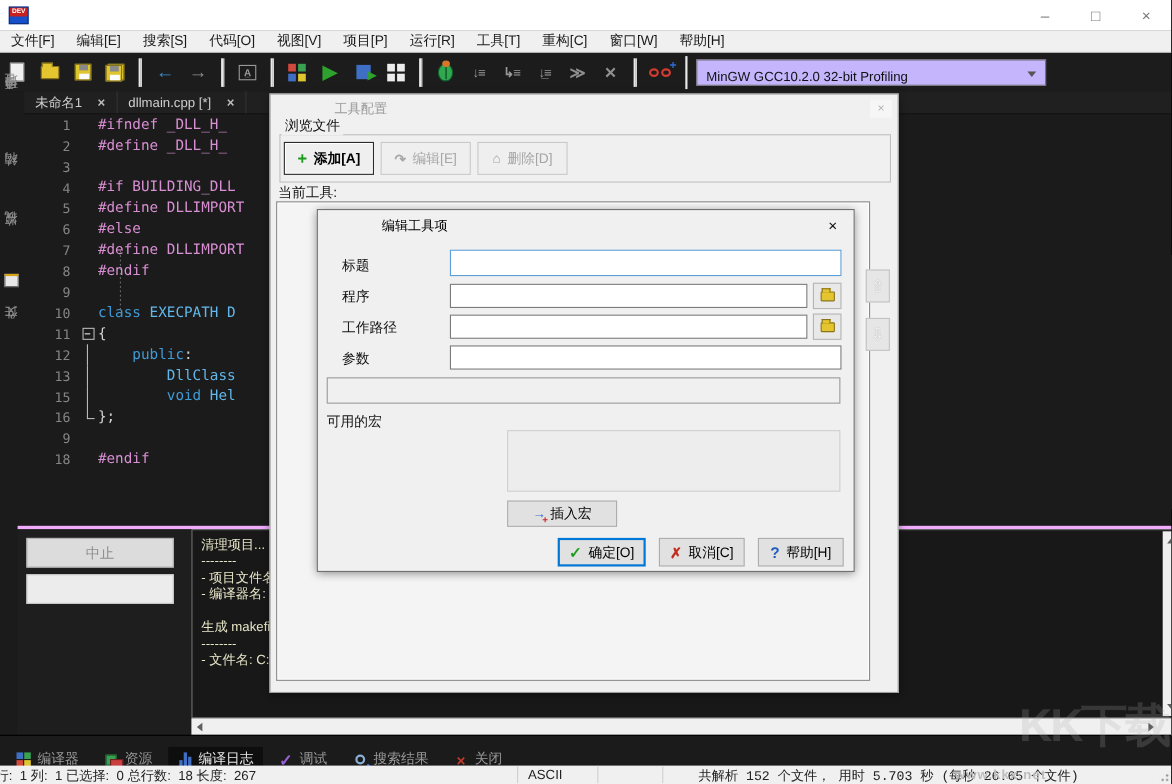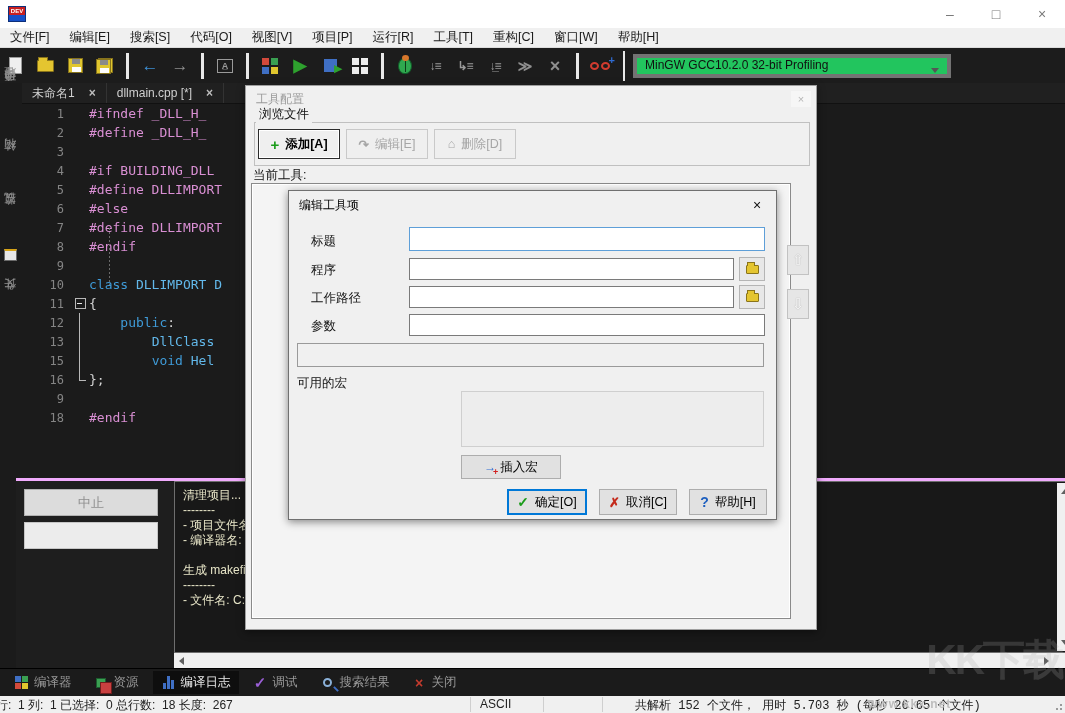--- a/index.html
+++ b/index.html
@@ -36,21 +36,21 @@
   .floppy2 { position:absolute; left:4px; top:6px; }
   .bug { width:14px; height:16px; background:#2fa84f; border-radius:7px/9px; border:1px solid #135c2a; position:relative; }
   .bug::before { content:""; position:absolute; left:3px; top:-4px; width:7px; height:6px; background:#d8772b; border-radius:50%; }
   .bug::after { content:""; position:absolute; left:6px; top:2px; width:1px; height:11px; background:#0c3c1a; }
   .stepicon { display:flex; align-items:center; color:#9a9a9a; font-size:12px; font-weight:bold; letter-spacing:-1px; }
   .glasses { display:flex; align-items:center; position:relative; }
   .glasses i { width:9px; height:8px; border:2px solid #d23b2f; border-radius:50%; display:block; }
   .glasses i + i { margin-left:2px; }
   .glasses::after { content:"+"; position:absolute; right:-5px; top:-8px; color:#2f6bd2; font-weight:bold; font-size:11px; }
   .compiler-wrap { display:flex; align-items:center; height:30px; border-left:2px solid #e8e8e8; padding-left:8px; margin-left:8px; }
-  .compiler-select { width:318px; height:24px; background:#22c55e; border:4px solid #737373; font-size:12px; color:#111; display:flex; align-items:flex-start; padding:0 8px; position:relative; }
+  .compiler-select { width:318px; height:24px; background:#c4b5fd; border:1px solid #737373; font-size:12px; color:#111; display:flex; align-items:flex-end; padding:0 8px; position:relative; }
   .compiler-select .chev { position:absolute; right:8px; top:10px; width:0; height:0; border-left:4px solid transparent; border-right:4px solid transparent; border-top:5px solid #555; }
 
   
   .sidebar { position:absolute; left:0; top:83px; width:22px; height:395px; background:#1b1b1b; }
   .side-tab { position:absolute; left:2px; writing-mode:vertical-rl; transform:rotate(180deg); color:#8f8f8f; font-size:12px; letter-spacing:1px; }
   .watch-icon { position:absolute; left:4px; width:13px; height:12px; background:#e8e8e8; border:1px solid #6a6a6a; border-top:2px solid #d8a417; }
 
   
   .tabbar { position:absolute; left:22px; top:83px; right:0; height:21px; background:#202020; display:flex; align-items:center; border-bottom:1px solid #111; }
   .etab { height:100%; display:flex; align-items:center; padding:0 10px; border-right:1px solid #333; color:#cfcfcf; font-size:12px; }
@@ -78,21 +78,21 @@
   .log-line { height:15px; line-height:15px; white-space:pre; }
   .log-vscroll { position:absolute; right:2px; top:2px; width:16px; height:168px; background:#f0f0f0; }
   .log-vscroll .arr-up, .log-vscroll .arr-dn { position:absolute; left:4px; width:0; height:0; border-left:4px solid transparent; border-right:4px solid transparent; }
   .log-vscroll .arr-up { top:6px; border-bottom:5px solid #606060; }
   .log-vscroll .arr-dn { bottom:6px; border-top:5px solid #606060; }
   .log-hscroll { position:absolute; left:158px; top:172px; width:901px; height:16px; background:#f0f0f0; }
   .log-hscroll .arr-l { position:absolute; left:5px; top:4px; width:0; height:0; border-top:4px solid transparent; border-bottom:4px solid transparent; border-right:5px solid #606060; }
   .log-hscroll .arr-r { position:absolute; right:26px; top:4px; width:0; height:0; border-top:4px solid transparent; border-bottom:4px solid transparent; border-left:5px solid #606060; }
 
   
-  .bottom-tabs { position:absolute; left:0; top:668px; width:100%; height:28px; background:#1b1b1b; display:flex; align-items:center; border-top:1px solid #000; }
+  .bottom-tabs { position:absolute; left:0; top:668px; width:100%; height:44px; background:#1b1b1b; display:flex; align-items:center; border-top:1px solid #000; }
   .btab { display:flex; align-items:center; gap:5px; padding:3px 8px; margin-left:6px; color:#9a9a9a; font-size:12.5px; }
   .btab.active { background:#0e0e0e; color:#e8e8e8; }
   .icon16 { width:15px; height:15px; display:flex; align-items:center; justify-content:center; position:relative; flex:none; }
   .sq4s { display:grid; grid-template-columns:6px 6px; grid-template-rows:6px 6px; gap:1px; }
   .layers { width:10px; height:10px; background:#3aa052; border:1px solid #1c5c2e; position:relative; }
   .layers::before { content:""; position:absolute; left:3px; top:3px; width:10px; height:10px; background:#c84040; border:1px solid #701d1d; }
   .bars { display:flex; align-items:flex-end; gap:1px; height:13px; }
   .bars i { width:3px; background:#3f6fc4; display:block; }
   .checkmark { color:#9a5fd6; font-size:15px; font-weight:bold; }
   .magnifier { width:9px; height:9px; border:2px solid #8ab0d8; border-radius:50%; position:relative; }
@@ -104,21 +104,21 @@
   .sb-left { position:absolute; left:-4px; top:1px; white-space:pre; }
   .sb-div { position:absolute; top:1px; width:1px; height:15px; background:#cfcfcf; }
   .sb-enc { position:absolute; left:480px; top:1px; }
   .sb-parse { position:absolute; left:635px; top:1px; white-space:pre;font-family:Liberation Mono, monospace; }
   .sb-mark { position:absolute; left:868px; top:1px; color:#bdbdbd; font-weight:bold; letter-spacing:1px;text-align:center; }
   .grip { position:absolute; right:2px; bottom:2px; width:10px; height:10px;
           background-image:radial-gradient(#9a9a9a 1px, transparent 1.2px); background-size:4px 4px; background-position:bottom right; clip-path:polygon(100% 0,100% 100%,0 100%); }
 
   
   .dlg { position:absolute; background:#f0f0f0; border:1px solid #9f9f9f; box-shadow:0 2px 8px rgba(0,0,0,0.45); }
-  .dlg-title { height:26px; display:flex; align-items:center; padding:0 10px; font-size:12px; }
+  .dlg-title { height:26px; display:flex; align-items:center; padding:0 10px; font-size:12px;margin-left:48px; }
   .dlg1 { left:245px; top:85px; width:572px; height:545px; z-index:10; }
   .dlg1 .dlg-title { color:#9a9a9a; }
   .dlg1-close { position:absolute; right:5px; top:5px; width:20px; height:16px; background:#f6f6f6; color:#b5b5b5; font-size:11px; display:flex; align-items:center; justify-content:center; }
   .groupbox { position:absolute; left:8px; top:36px; width:556px; height:44px; border:1px solid #c0c0c0; }
   .group-label { position:absolute; left:10px; top:20px; background:#f0f0f0; padding:0 3px; font-size:12.5px; color:#111; z-index:2; }
   .wbtn { display:flex; align-items:center; justify-content:center; gap:6px; font-size:12.5px; background:#efefef; border:1px solid #c9c9c9; color:#a6a6a6; }
   .wbtn .bicon { font-weight:bold; }
   .add-btn { position:absolute; left:12px; top:43px; width:82px; height:30px; border:1px solid #2b2b2b; box-shadow:inset 0 0 0 1px #fff; color:#000; font-weight:bold; }
   .add-btn .bicon { color:#1a9c1a; font-size:15px; }
   .edit-btn { position:absolute; left:100px; top:43px; width:82px; height:30px; }
@@ -332,21 +332,21 @@
         <span class="txt"><span class="tok-pp">#endif</span></span>
       </div>
       <div class="line">
         <span class="ln">9</span>
         <span class="fold"></span>
         <span class="txt"></span>
       </div>
       <div class="line">
         <span class="ln">10</span>
         <span class="fold"></span>
-        <span class="txt"><span class="tok-kw">class</span><span class="tok-id"> DLLIMPORT D</span></span>
+        <span class="txt"><span class="tok-kw">class</span><span class="tok-id"> EXECPATH D</span></span>
       </div>
       <div class="line">
         <span class="ln">11</span>
         <span class="fold f-box"></span>
         <span class="txt"><span class="tok-pl">{</span></span>
       </div>
       <div class="line">
         <span class="ln">12</span>
         <span class="fold f-line"></span>
         <span class="txt"><span class="tok-pl">    </span><span class="tok-kw">public</span><span class="tok-pl">:</span></span>

